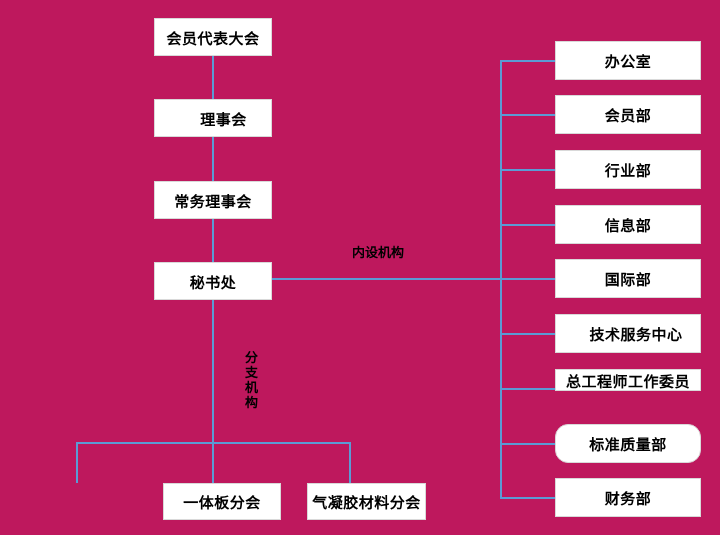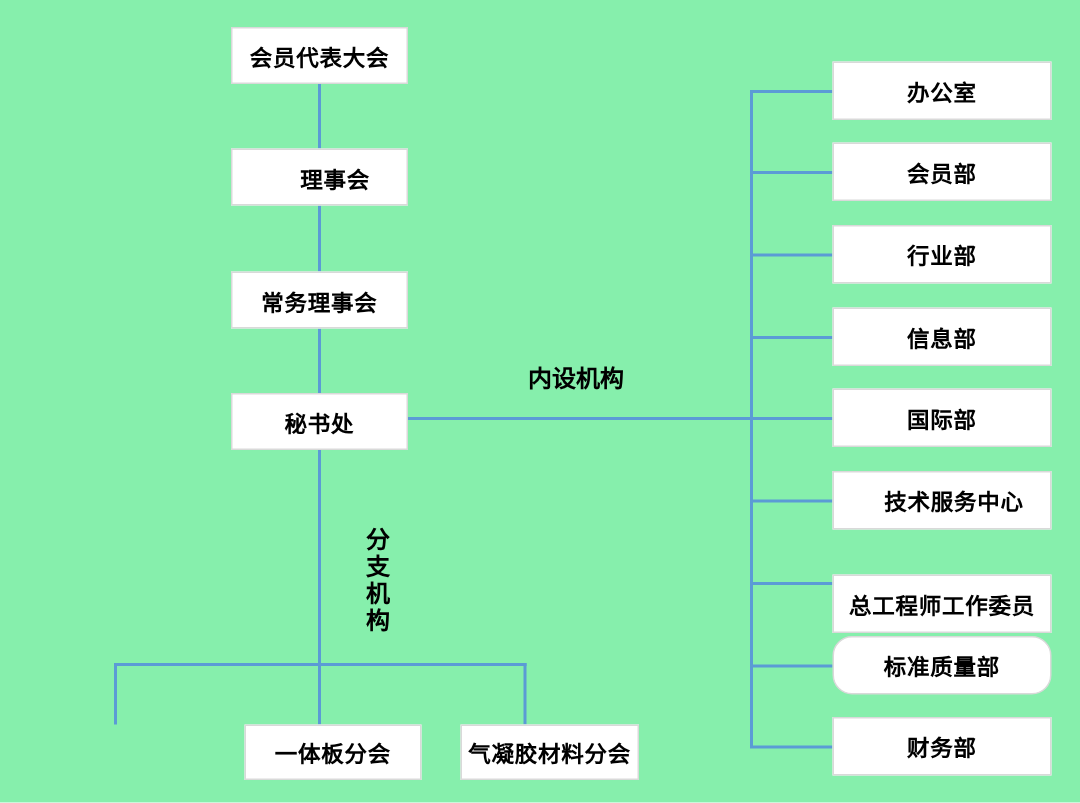--- a/index.html
+++ b/index.html
@@ -5,21 +5,21 @@
   html, body {
     margin: 0;
     padding: 0;
     background: #ffffff;
     font-family: "DejaVu Sans", sans-serif;
   }
   .canvas {
     position: relative;
     width: 720px;
     height: 535px;
-    background: #86efac;
+    background: #be185d;
     overflow: hidden;
   }
   .node {
     position: absolute;
     box-sizing: border-box;
     background: #ffffff;
     border: 1px solid #d9d9d9;
     display: flex;
     align-items: center;
     justify-content: center;
@@ -34,21 +34,21 @@
     height: 1.5px;
     background: #5b9bd5;
   }
   .vline {
     position: absolute;
     width: 1.5px;
     background: #5b9bd5;
   }
   .group-label {
     position: absolute;
-    font-size: 16px;
+    font-size: 13px;
     font-weight: bold;
     color: #000000;
     line-height: 17px;
     white-space: nowrap;
     text-align: right;
   }
   .group-label.vertical {
     writing-mode: vertical-rl;
     text-orientation: upright;
     letter-spacing: 2px;
@@ -109,21 +109,21 @@
     </div>
   <div class="node" style="left:555px; top:205px; width:146px; height:39px;">
       <span>信息部</span>
     </div>
   <div class="node" style="left:555px; top:259px; width:146px; height:39px;">
       <span>国际部</span>
     </div>
   <div class="node" style="left:555px; top:314px; width:146px; height:39px;padding-left:16px;">
       <span>技术服务中心</span>
     </div>
-  <div class="node" style="left:555px; top:369px; width:146px; height:39px;margin-top:14px;">
+  <div class="node" style="left:555px; top:369px; width:146px; height:22px;">
       <span>总工程师工作委员</span>
     </div>
   <div class="node" style="left:555px; top:424px; width:146px; height:39px;border-radius:13px;">
       <span>标准质量部</span>
     </div>
   <div class="node" style="left:555px; top:478px; width:146px; height:39px;">
       <span>财务部</span>
     </div>
 
   <div class="node" style="left:163px; top:483px; width:118px; height:37px;">

